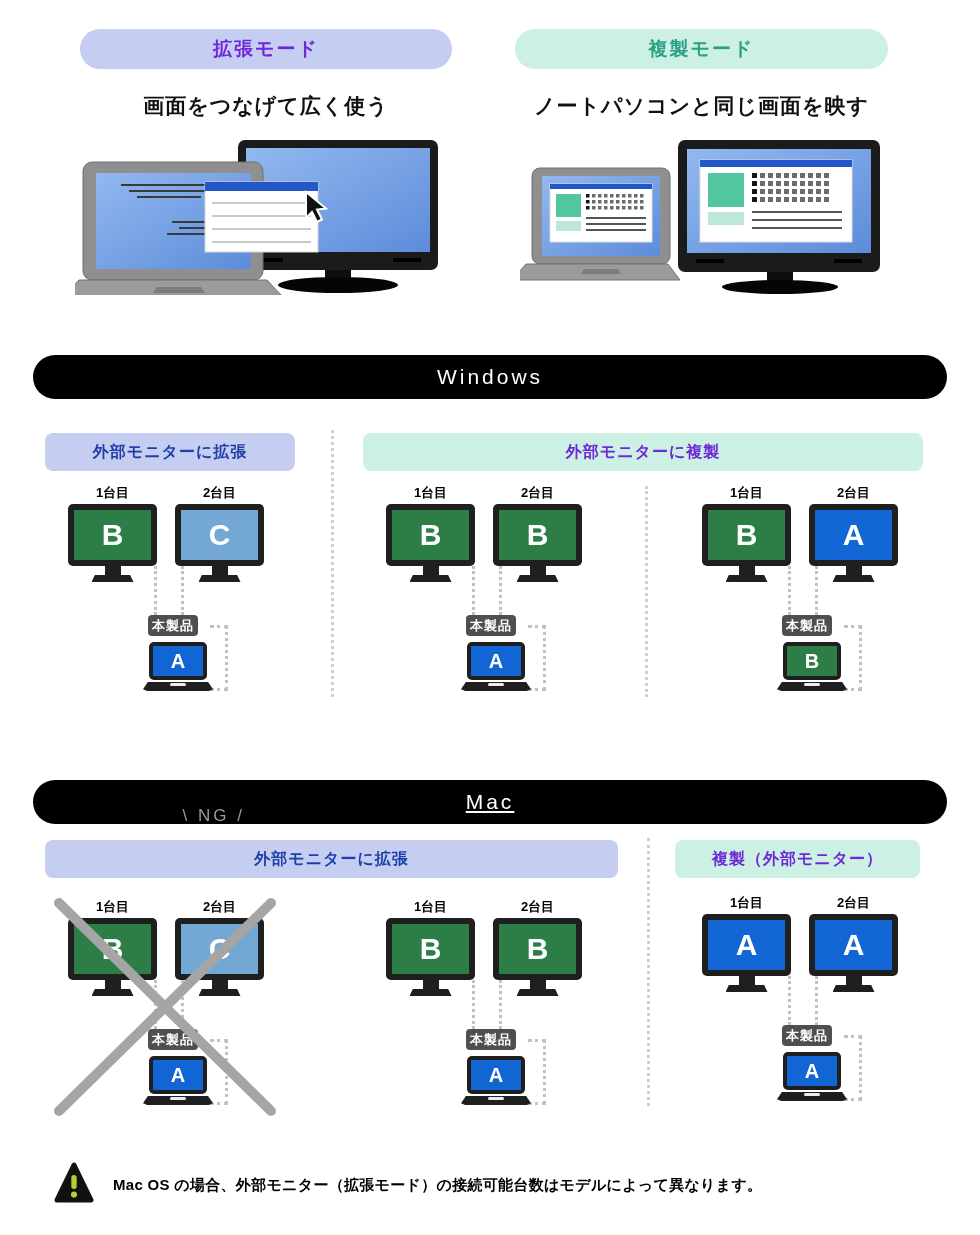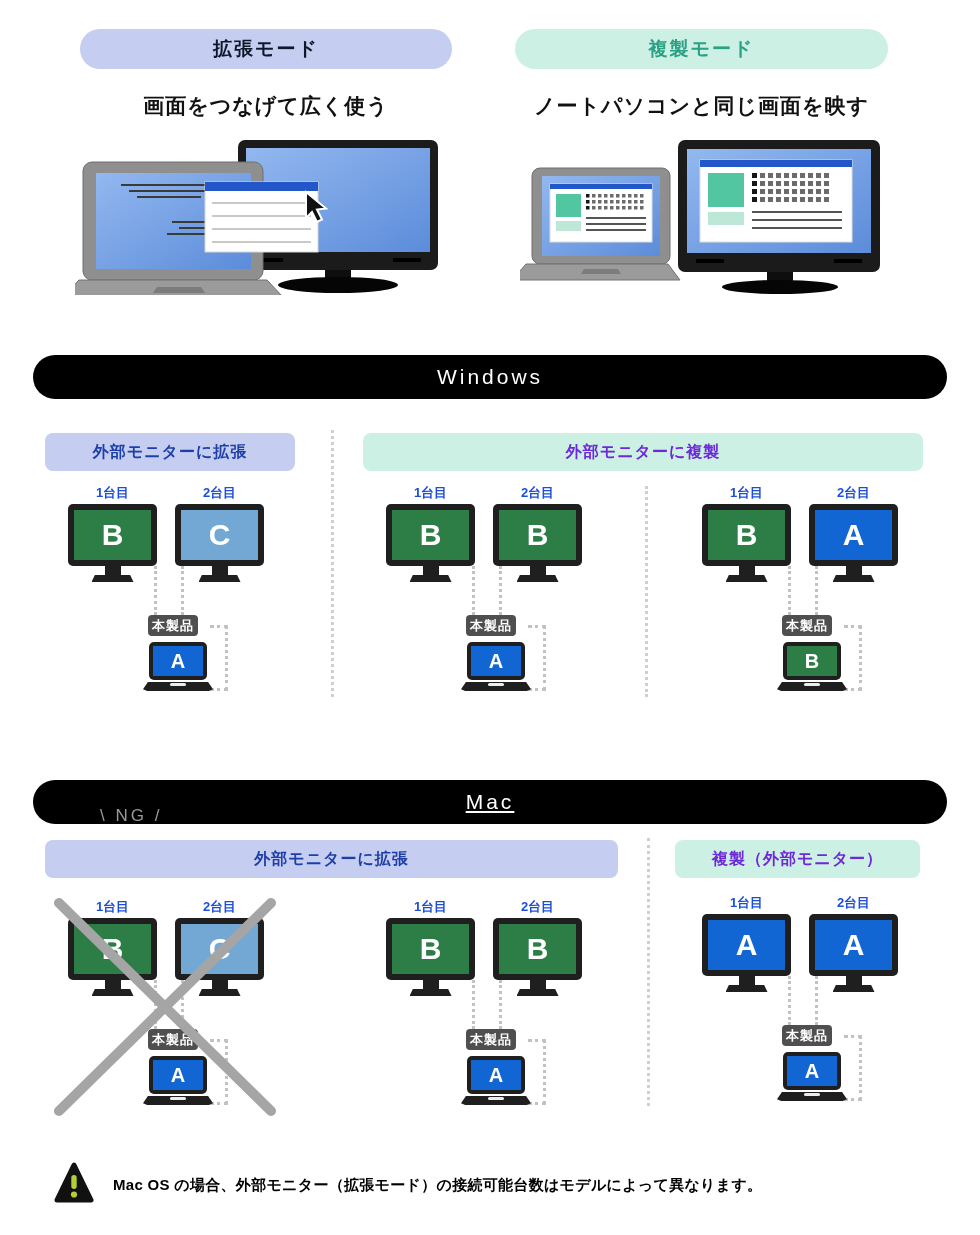--- a/index.html
+++ b/index.html
@@ -3,39 +3,39 @@
 <meta charset="utf-8">
 <style>
   html,body{margin:0;padding:0;background:#fff;}
   body{width:980px;height:1235px;position:relative;overflow:hidden;
        font-family:"Liberation Sans","DejaVu Sans",sans-serif;color:#111;}
   .abs{position:absolute;}
   
   .hpill{position:absolute;top:29px;height:40px;border-radius:20px;
          display:flex;align-items:center;justify-content:center;
          font-size:19px;font-weight:bold;letter-spacing:2px;}
-  .hpill.blue{background:#c5cdf1;color:#0f172a;}
+  .hpill.blue{background:#c5cdf1;color:#6d28d9;}
   .hpill.teal{background:#cdf0e4;color:#2aa185;}
   .desc{position:absolute;top:92px;font-size:21px;font-weight:600;color:#111;
         text-align:center;letter-spacing:1px;}
   
   .bar{position:absolute;left:33px;width:914px;height:44px;background:#000;
        border-radius:22px;color:#fff;display:flex;align-items:center;
        justify-content:center;font-size:21px;font-weight:500;letter-spacing:3px;}
   
   .spill{position:absolute;height:38px;border-radius:8px;display:flex;
          align-items:center;justify-content:center;font-size:16px;
          font-weight:bold;letter-spacing:1px;}
   .spill.blue{background:#c5cdf1;color:#1e3fa8;}
   .spill.teal{background:#cdf0e4;color:#6d28d9;}
   .vdivider{position:absolute;width:0;border-left:3px dotted #cfcfcf;}
   
   .group{position:absolute;width:250px;height:215px;}
   .mlabel{position:absolute;top:0;width:89px;text-align:center;
-          font-size:13px;font-weight:bold;color:#1d4ed8;}
+          font-size:13px;font-weight:bold;color:#000000;}
   .monitor{position:absolute;top:20px;width:89px;}
   .mon-bezel{width:89px;height:62px;background:#1f1f1f;border-radius:5px;
              padding:6px;box-sizing:border-box;}
   .mon-screen{width:100%;height:100%;display:flex;align-items:center;
               justify-content:center;}
   .mletter{color:#fff;font-weight:bold;font-size:30px;line-height:1;}
   .neck{width:16px;height:9px;background:#1f1f1f;margin:0 auto;}
   .mbase{width:42px;height:7px;background:#1f1f1f;margin:0 auto;
          clip-path:polygon(8% 0,92% 0,100% 100%,0 100%);}
   .vline{position:absolute;top:82px;height:49px;width:0;
@@ -52,21 +52,21 @@
              border-radius:5px;padding:4px;box-sizing:border-box;}
   .lap-screen{width:100%;height:100%;display:flex;align-items:center;
               justify-content:center;}
   .lletter{color:#fff;font-weight:bold;font-size:20px;line-height:1;}
   .lap-base{width:70px;height:9px;background:#1f1f1f;margin:2px auto 0;
             position:relative;
             clip-path:polygon(7% 0,93% 0,100% 80%,94% 100%,6% 100%,0 80%);}
   .notch{position:absolute;left:50%;top:1px;transform:translateX(-50%);
          width:16px;height:3px;background:#ececec;border-radius:2px;}
   
-  .ng{position:absolute;left:100px;top:806px;width:145px;text-align:left;
+  .ng{position:absolute;left:100px;top:806px;width:145px;text-align:right;
       color:#9a9a9a;font-size:17px;font-weight:500;letter-spacing:3px;}
   .cross{position:absolute;left:50px;top:894px;width:230px;height:226px;}
   
   .foot-text{position:absolute;left:113px;top:1176px;font-size:15px;
              font-weight:600;color:#000;letter-spacing:0.3px;}
 </style>
 </head>
 <body>
 
 <div class="hpill blue" style="left:80px;width:372px;">拡張モード</div>

